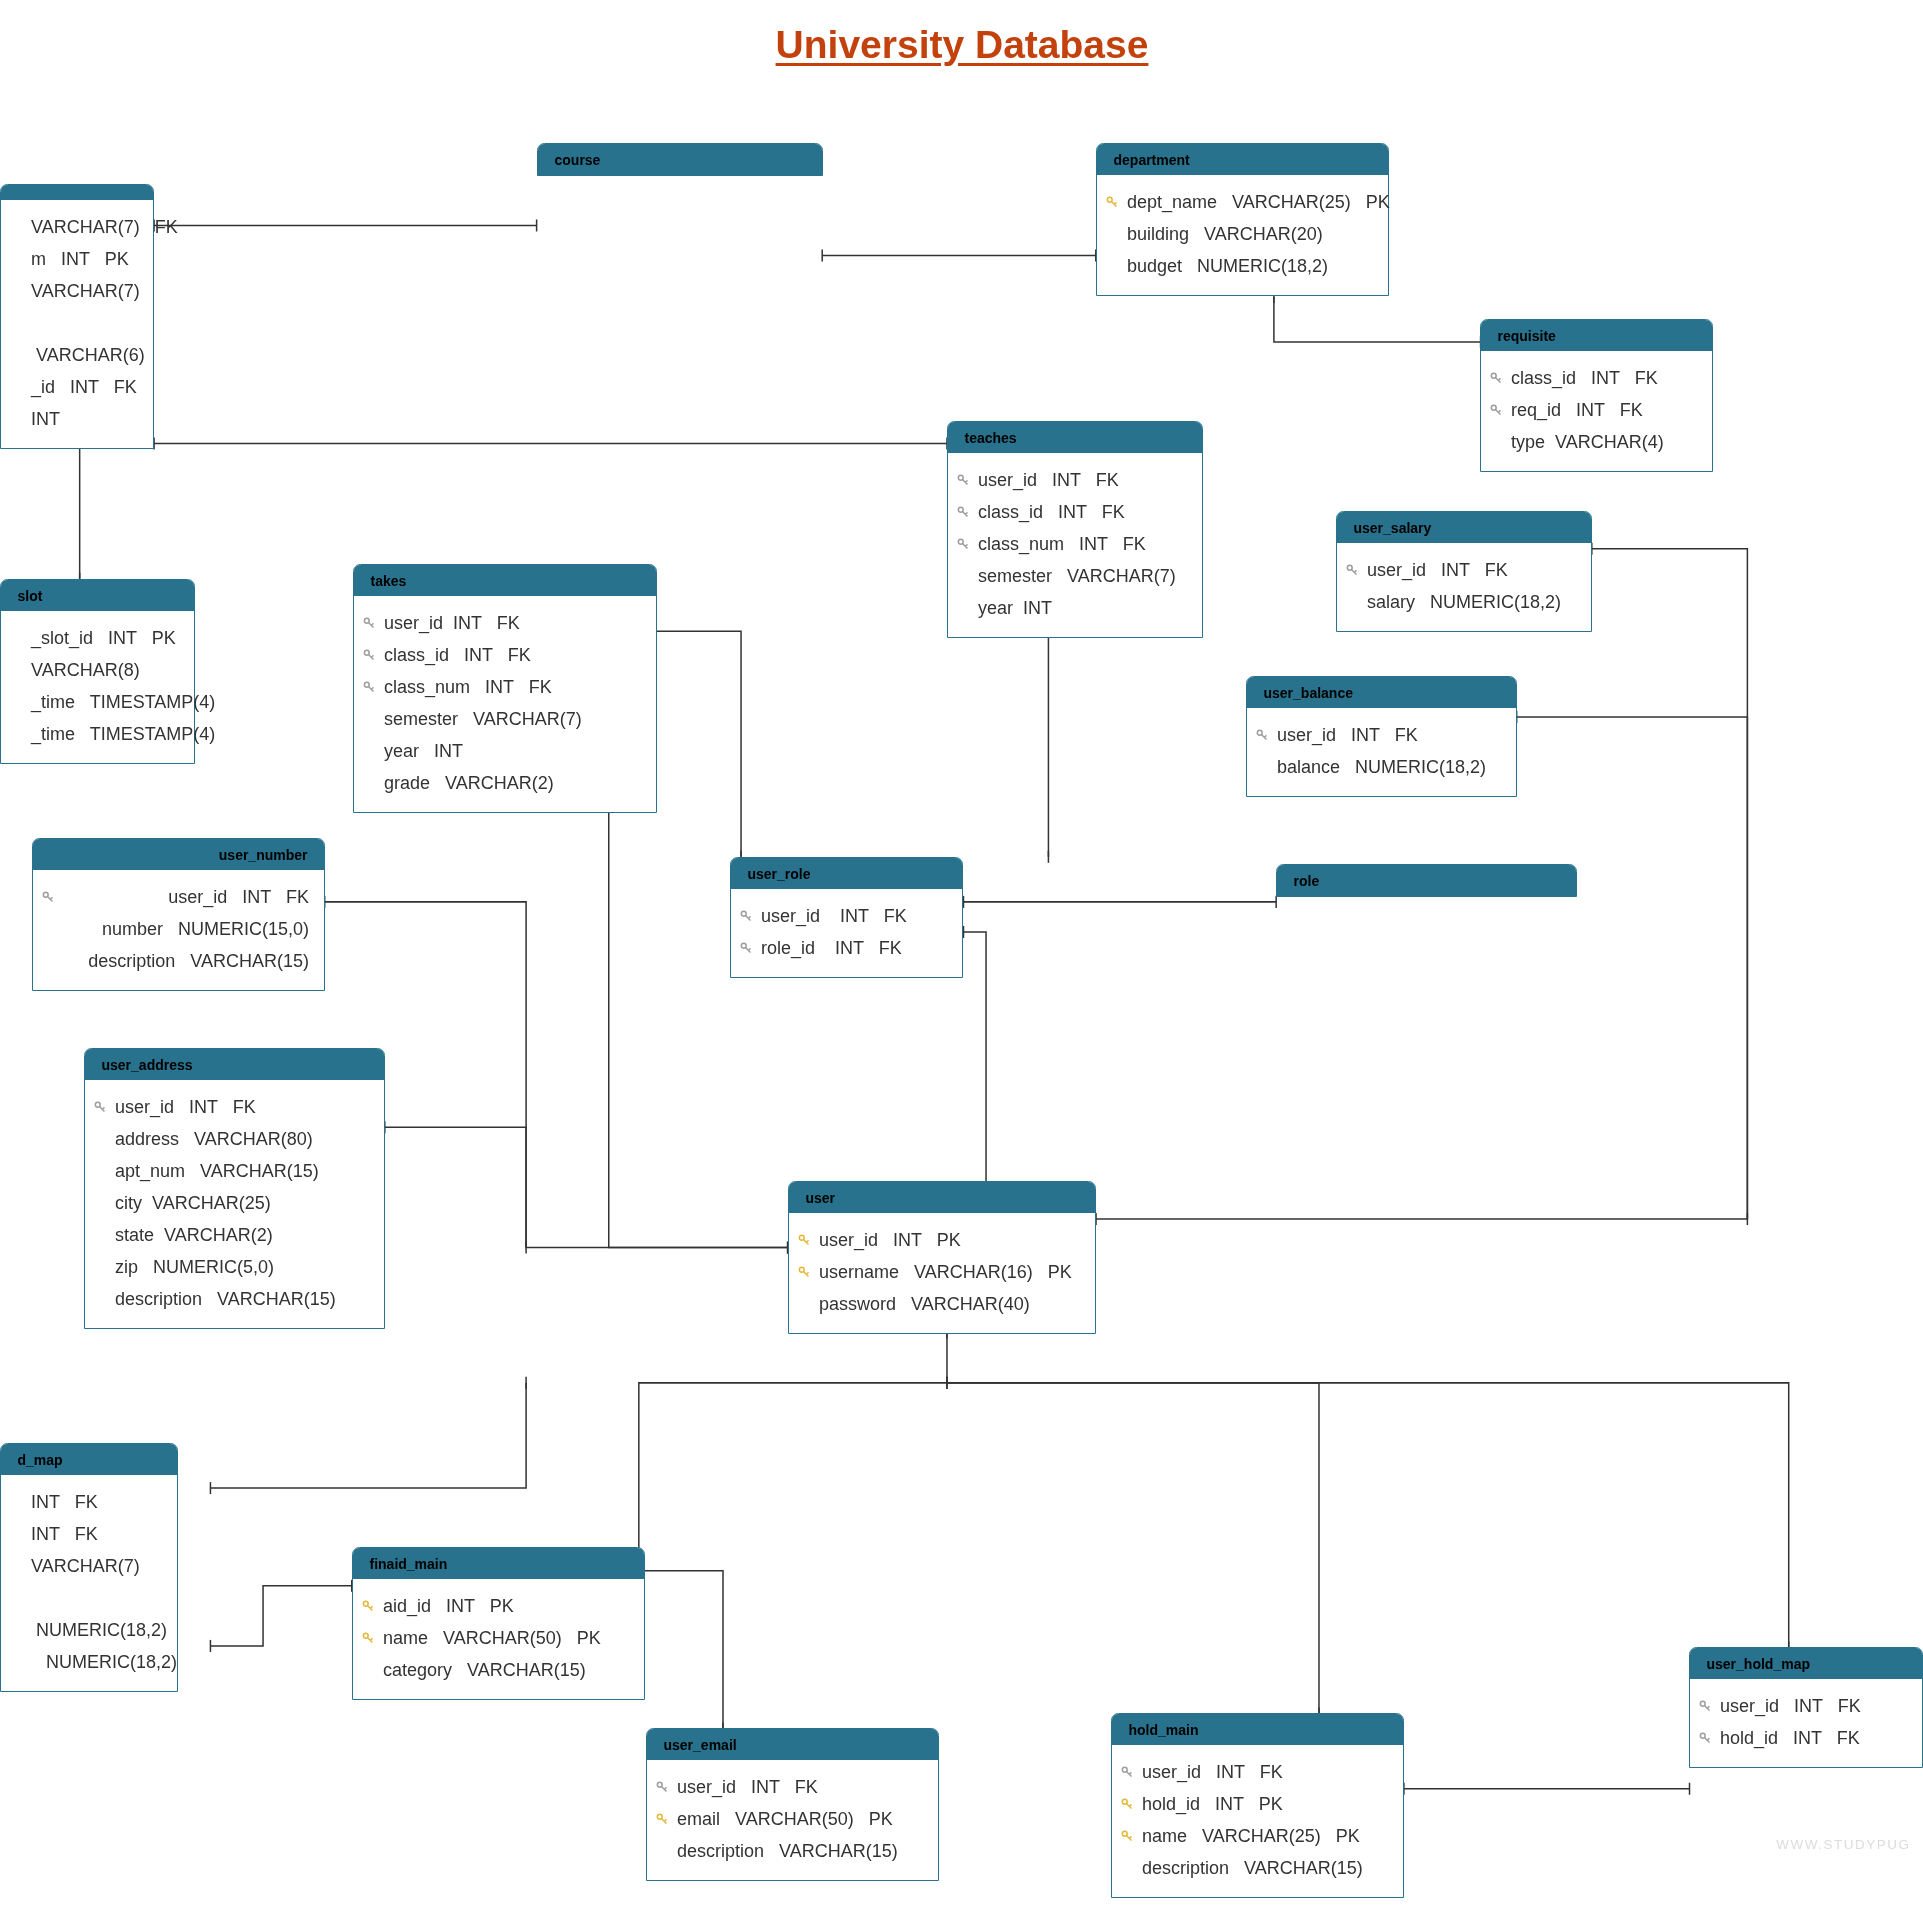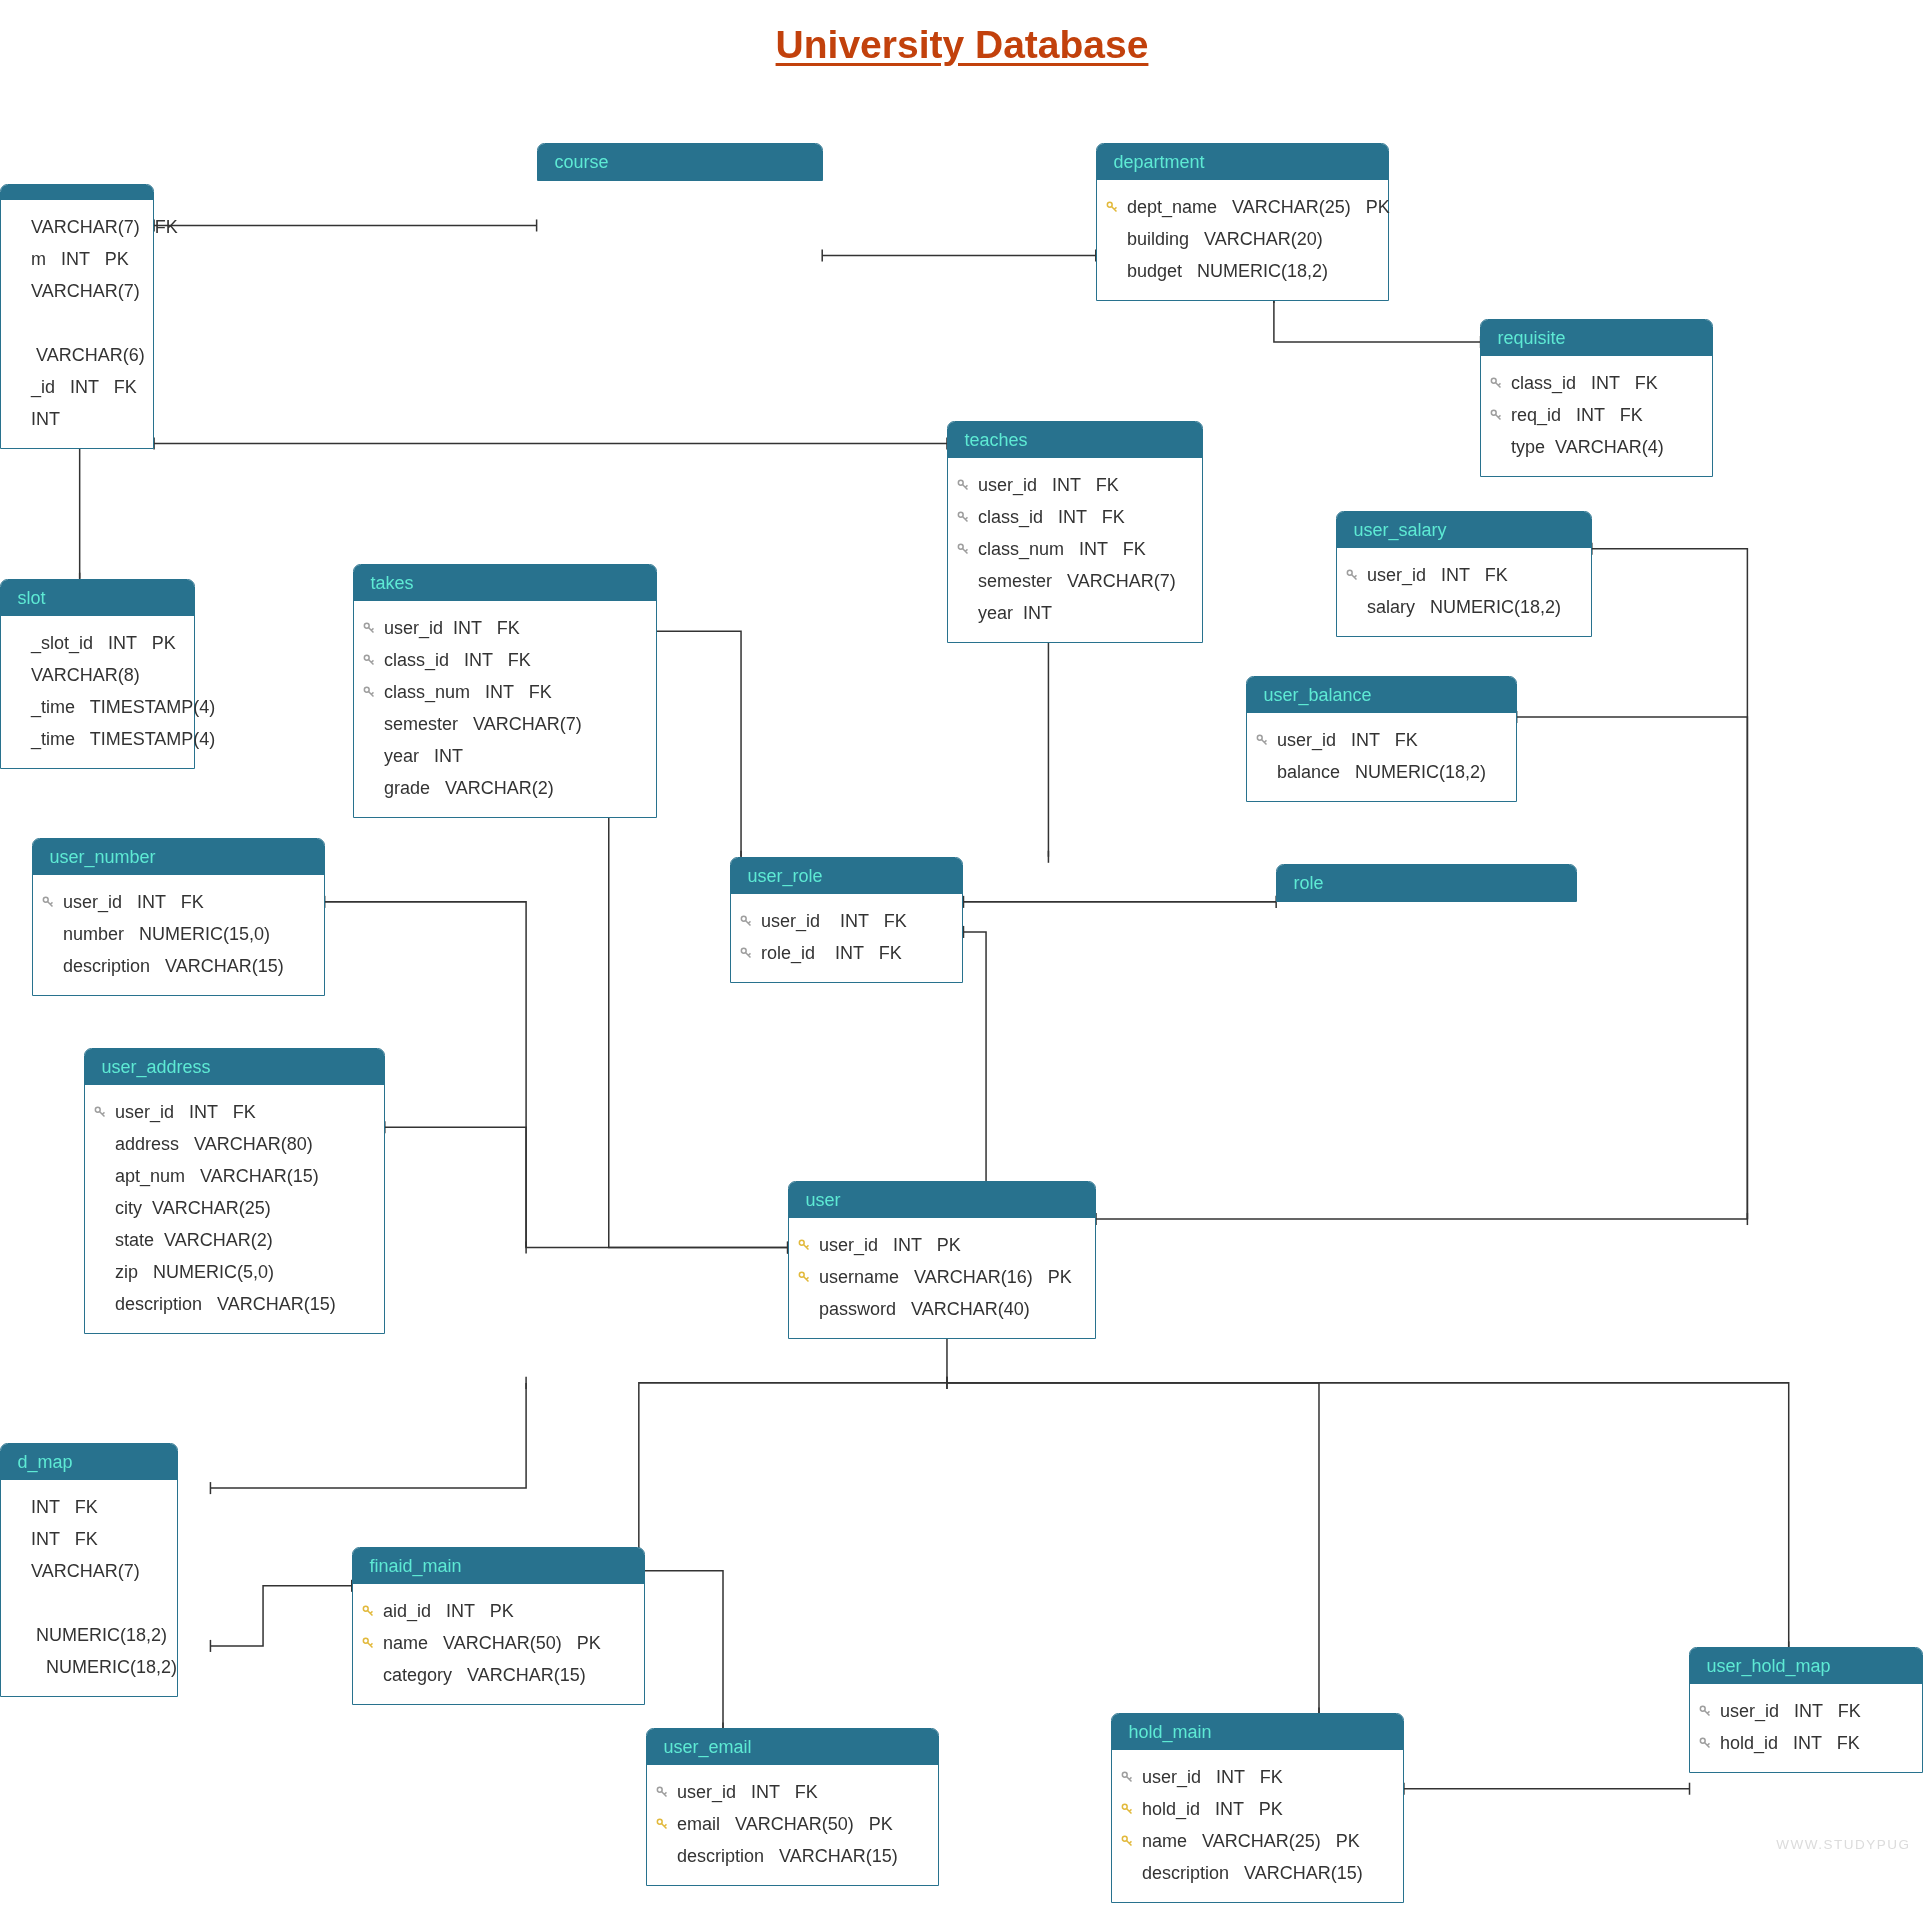--- a/index.html
+++ b/index.html
@@ -34,23 +34,23 @@
   .table {
     position: absolute;
     border: 1.5px solid #28728e;
     border-radius: 7.5px 7.5px 0 0;
     background: #ffffff;
     box-sizing: border-box;
     z-index: 1;
   }
   .table-header {
     background: #28728e;
-    color: #5eead4;
-    font-weight: 400;
-    font-size: 18px;
+    color: #000000;
+    font-weight: 700;
+    font-size: 14px;
     padding: 7.5px 16.5px;
     border-radius: 6px 6px 0 0;
   }
   .table-body {
     padding: 10.5px 15px 13.5px 30px;
   }
   .row {
     font-size: 18px;
     line-height: 32px;
     color: #333;
@@ -256,21 +256,21 @@
       <div class="table-header">user_balance</div>
       <div class="table-body">
         <div class="row">user_id   INT   FK<span class="key-icon"><svg viewBox="0 0 16 16">
               <circle cx="5" cy="5" r="3.2" fill="none" stroke="#9e9e9e" stroke-width="2"></circle>
               <line x1="7.3" y1="7.3" x2="14" y2="14" stroke="#9e9e9e" stroke-width="2"></line>
               <line x1="11" y1="11" x2="14" y2="8.5" stroke="#9e9e9e" stroke-width="2"></line>
             </svg></span></div>
         <div class="row">balance   NUMERIC(18,2)</div>
       </div>
     </div>
-    <div class="table" style="left: 32px; top: 838px; width: 293px;">
+    <div class="table" style="left: 32px; top: 838px; width: 293px; text-align: right;">
       <div class="table-header">user_number</div>
       <div class="table-body">
         <div class="row">user_id   INT   FK<span class="key-icon"><svg viewBox="0 0 16 16">
               <circle cx="5" cy="5" r="3.2" fill="none" stroke="#9e9e9e" stroke-width="2"></circle>
               <line x1="7.3" y1="7.3" x2="14" y2="14" stroke="#9e9e9e" stroke-width="2"></line>
               <line x1="11" y1="11" x2="14" y2="8.5" stroke="#9e9e9e" stroke-width="2"></line>
             </svg></span></div>
         <div class="row">number   NUMERIC(15,0)</div>
         <div class="row">description   VARCHAR(15)</div>
       </div>

